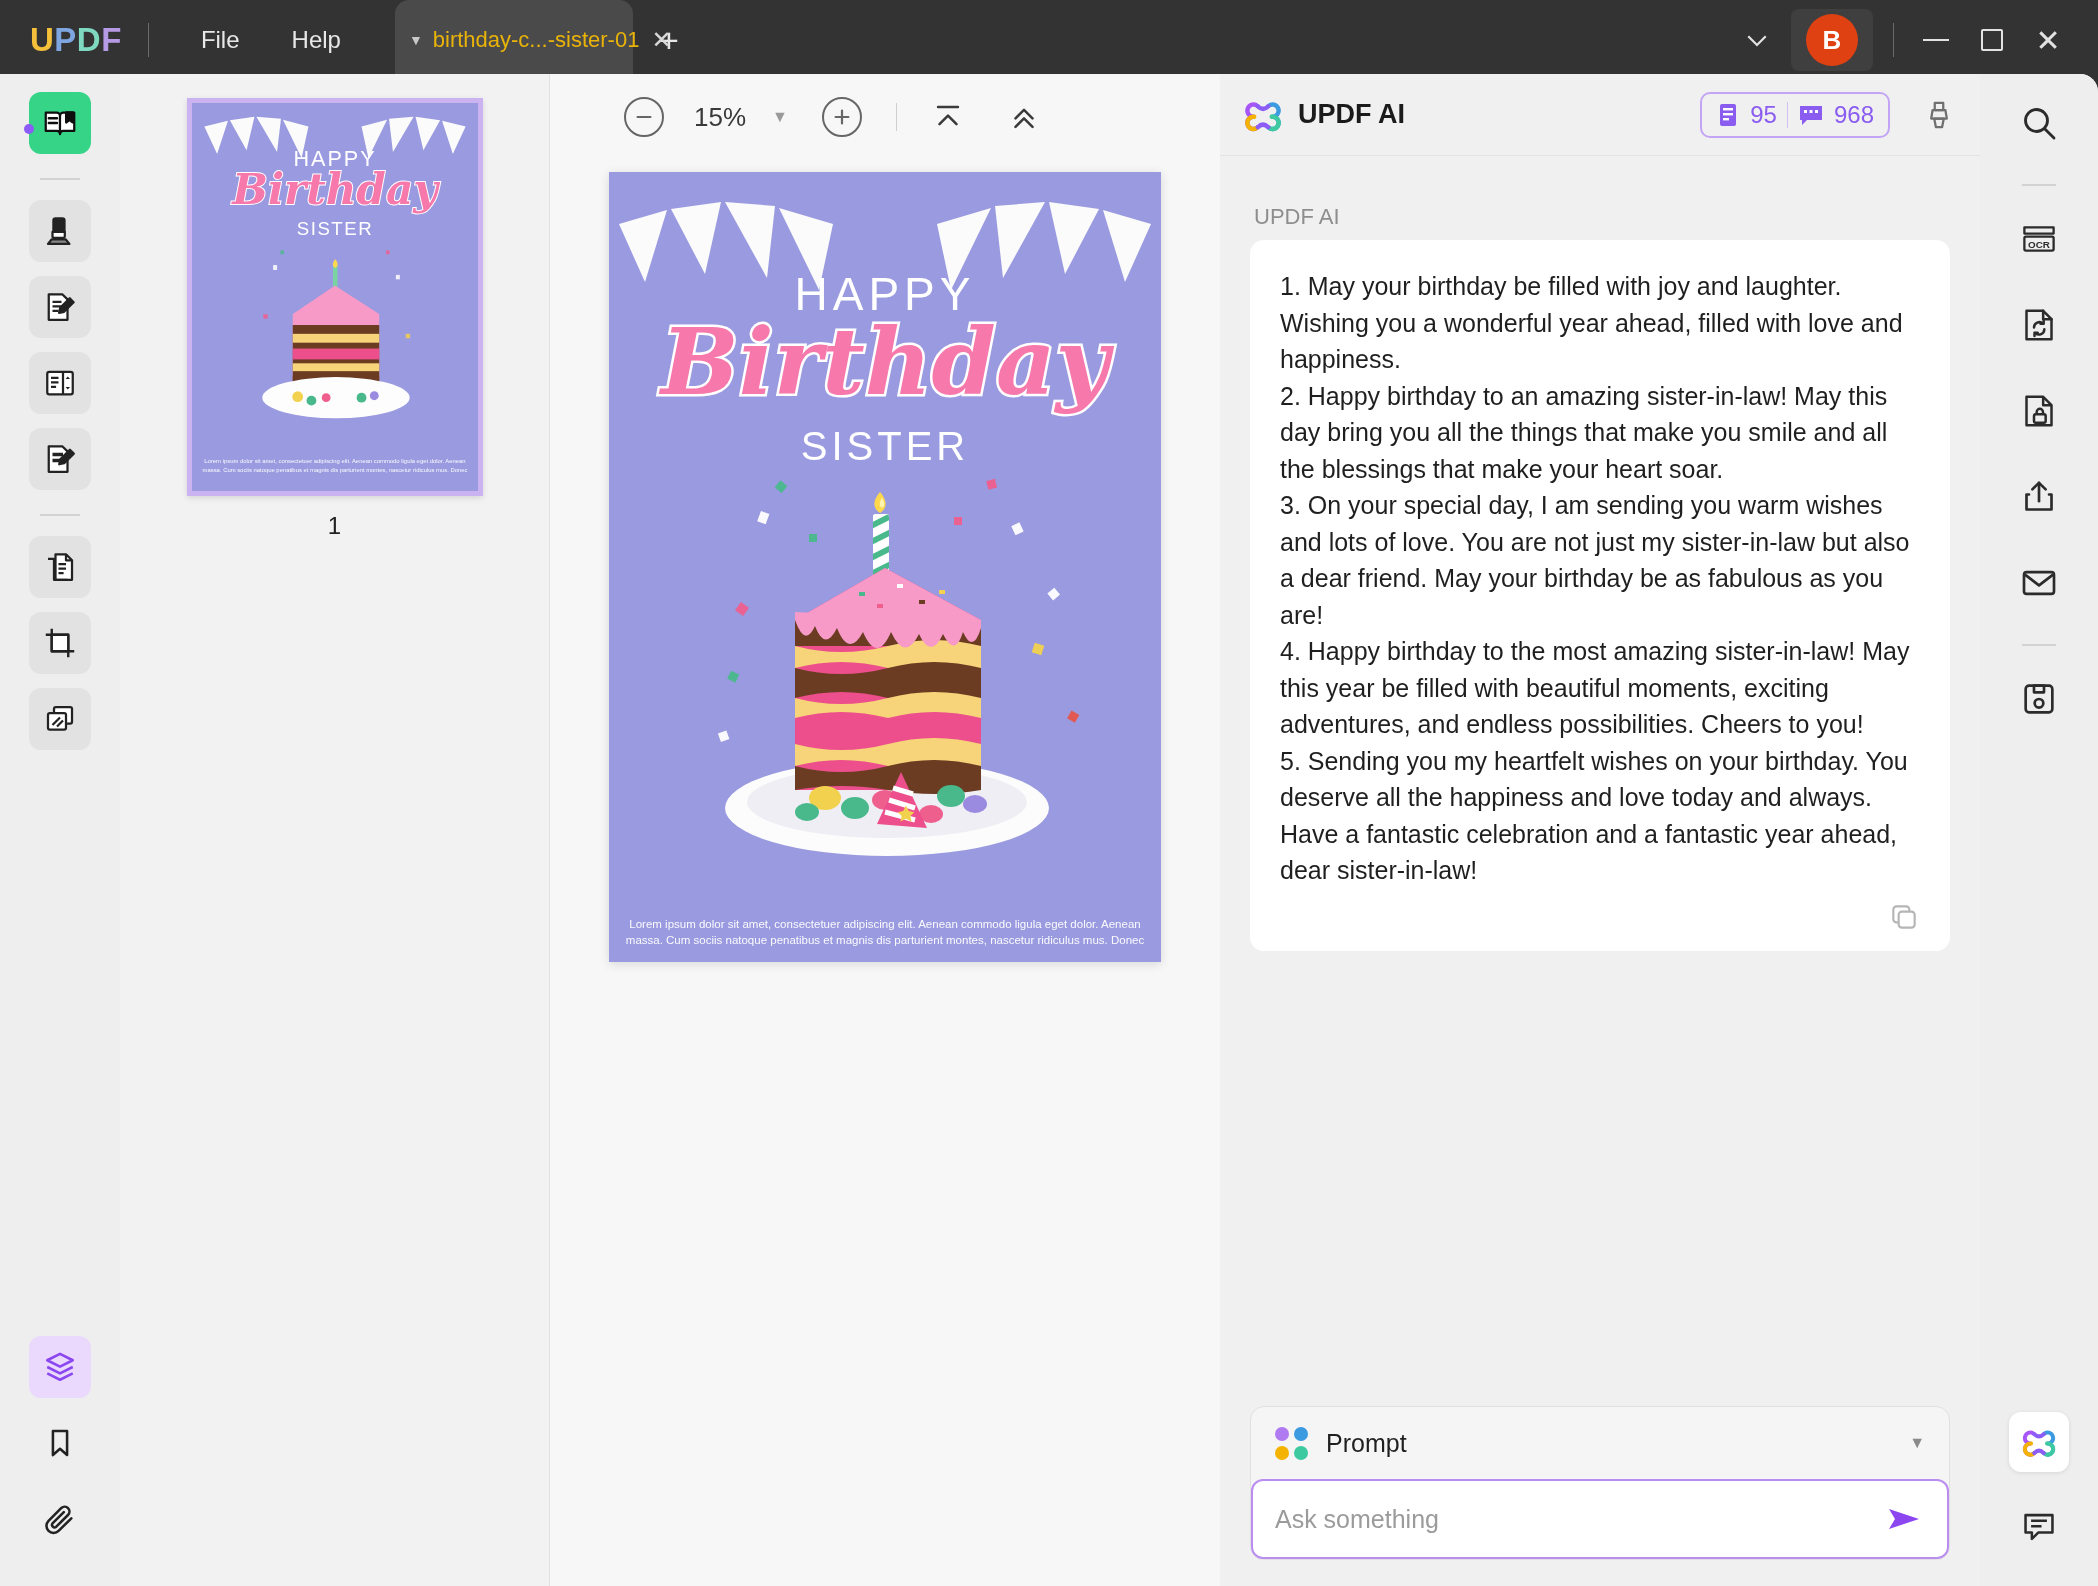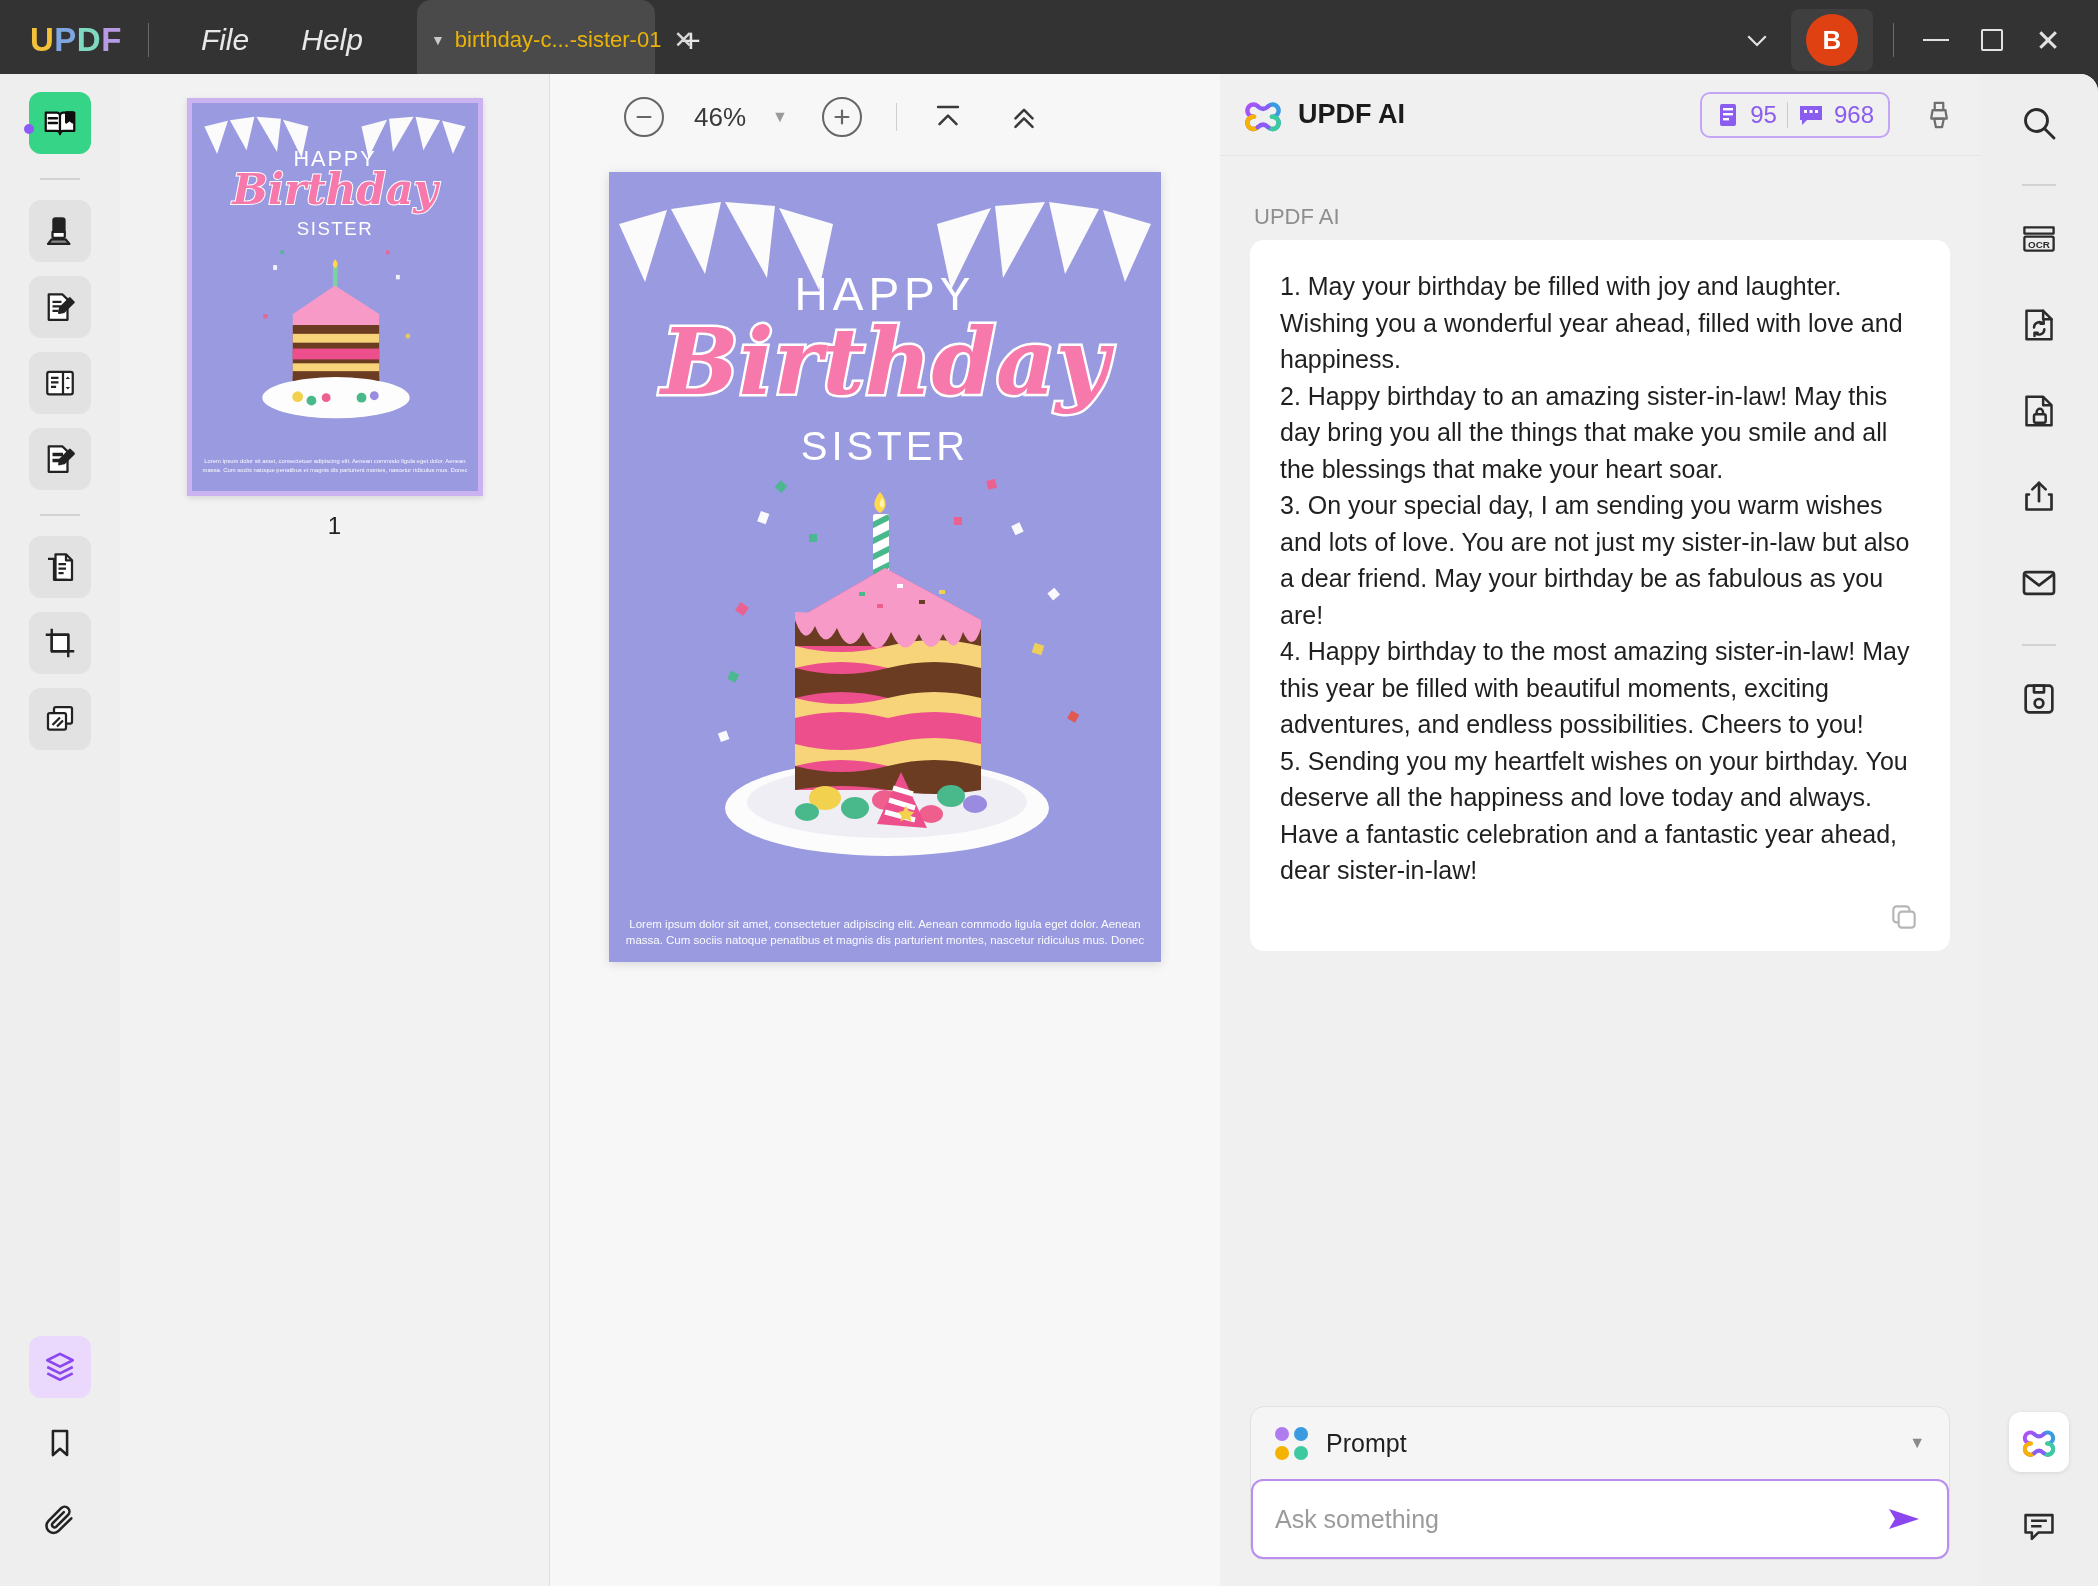--- a/index.html
+++ b/index.html
@@ -22,21 +22,21 @@
     margin-left: 30px; font-size: 33px; font-weight: bold; letter-spacing: 0.5px;
     display: flex;
   }
   .logo span:nth-child(1){ color:#f5c13b; }
   .logo span:nth-child(2){ color:#7ea6e0; }
   .logo span:nth-child(3){ color:#7ed9c0; }
   .logo span:nth-child(4){ color:#b79ae6; }
 
   .tb-sep { width:1px; height:34px; background:#6a6a6a; margin: 0 26px; }
   .menu-item {
-    color:#e8e8e8; font-size:30px; padding: 10px 26px; cursor: default; font-style: italic;
+    color:#e8e8e8; font-size:24px; padding: 10px 26px; cursor: default;
   }
 
   .tab {
     position: relative; margin-left: 28px;
     width: 238px; height: 80px;
     background:#4a4a4a;
     border-top-left-radius: 14px; border-top-right-radius: 14px;
     display:flex; align-items:center; gap: 0;
     padding: 0 14px;
   }
@@ -392,21 +392,21 @@
       <div class="thumb-num">1</div>
     </div>
 
     <div class="viewer">
       <div class="zoombar">
         <div class="circ-btn">
           <svg width="22" height="22" viewBox="0 0 24 24" stroke="#666" stroke-width="2.4" stroke-linecap="round">
               <path d="M5 12h14"></path>
             </svg>
         </div>
-        <div class="zoom-val">46%</div>
+        <div class="zoom-val">15%</div>
         <div class="zoom-caret">▼</div>
         <div class="circ-btn">
           <svg width="22" height="22" viewBox="0 0 24 24" stroke="#666" stroke-width="2.4" stroke-linecap="round">
               <path d="M12 5v14M5 12h14"></path>
             </svg>
         </div>
         <div class="zb-sep"></div>
         <div class="nav-ico">
           <svg width="34" height="34" viewBox="0 0 24 24" fill="none" stroke="#3a3a3a" stroke-width="1.8" stroke-linecap="round" stroke-linejoin="round">
             <path d="M5 5h14"></path>

